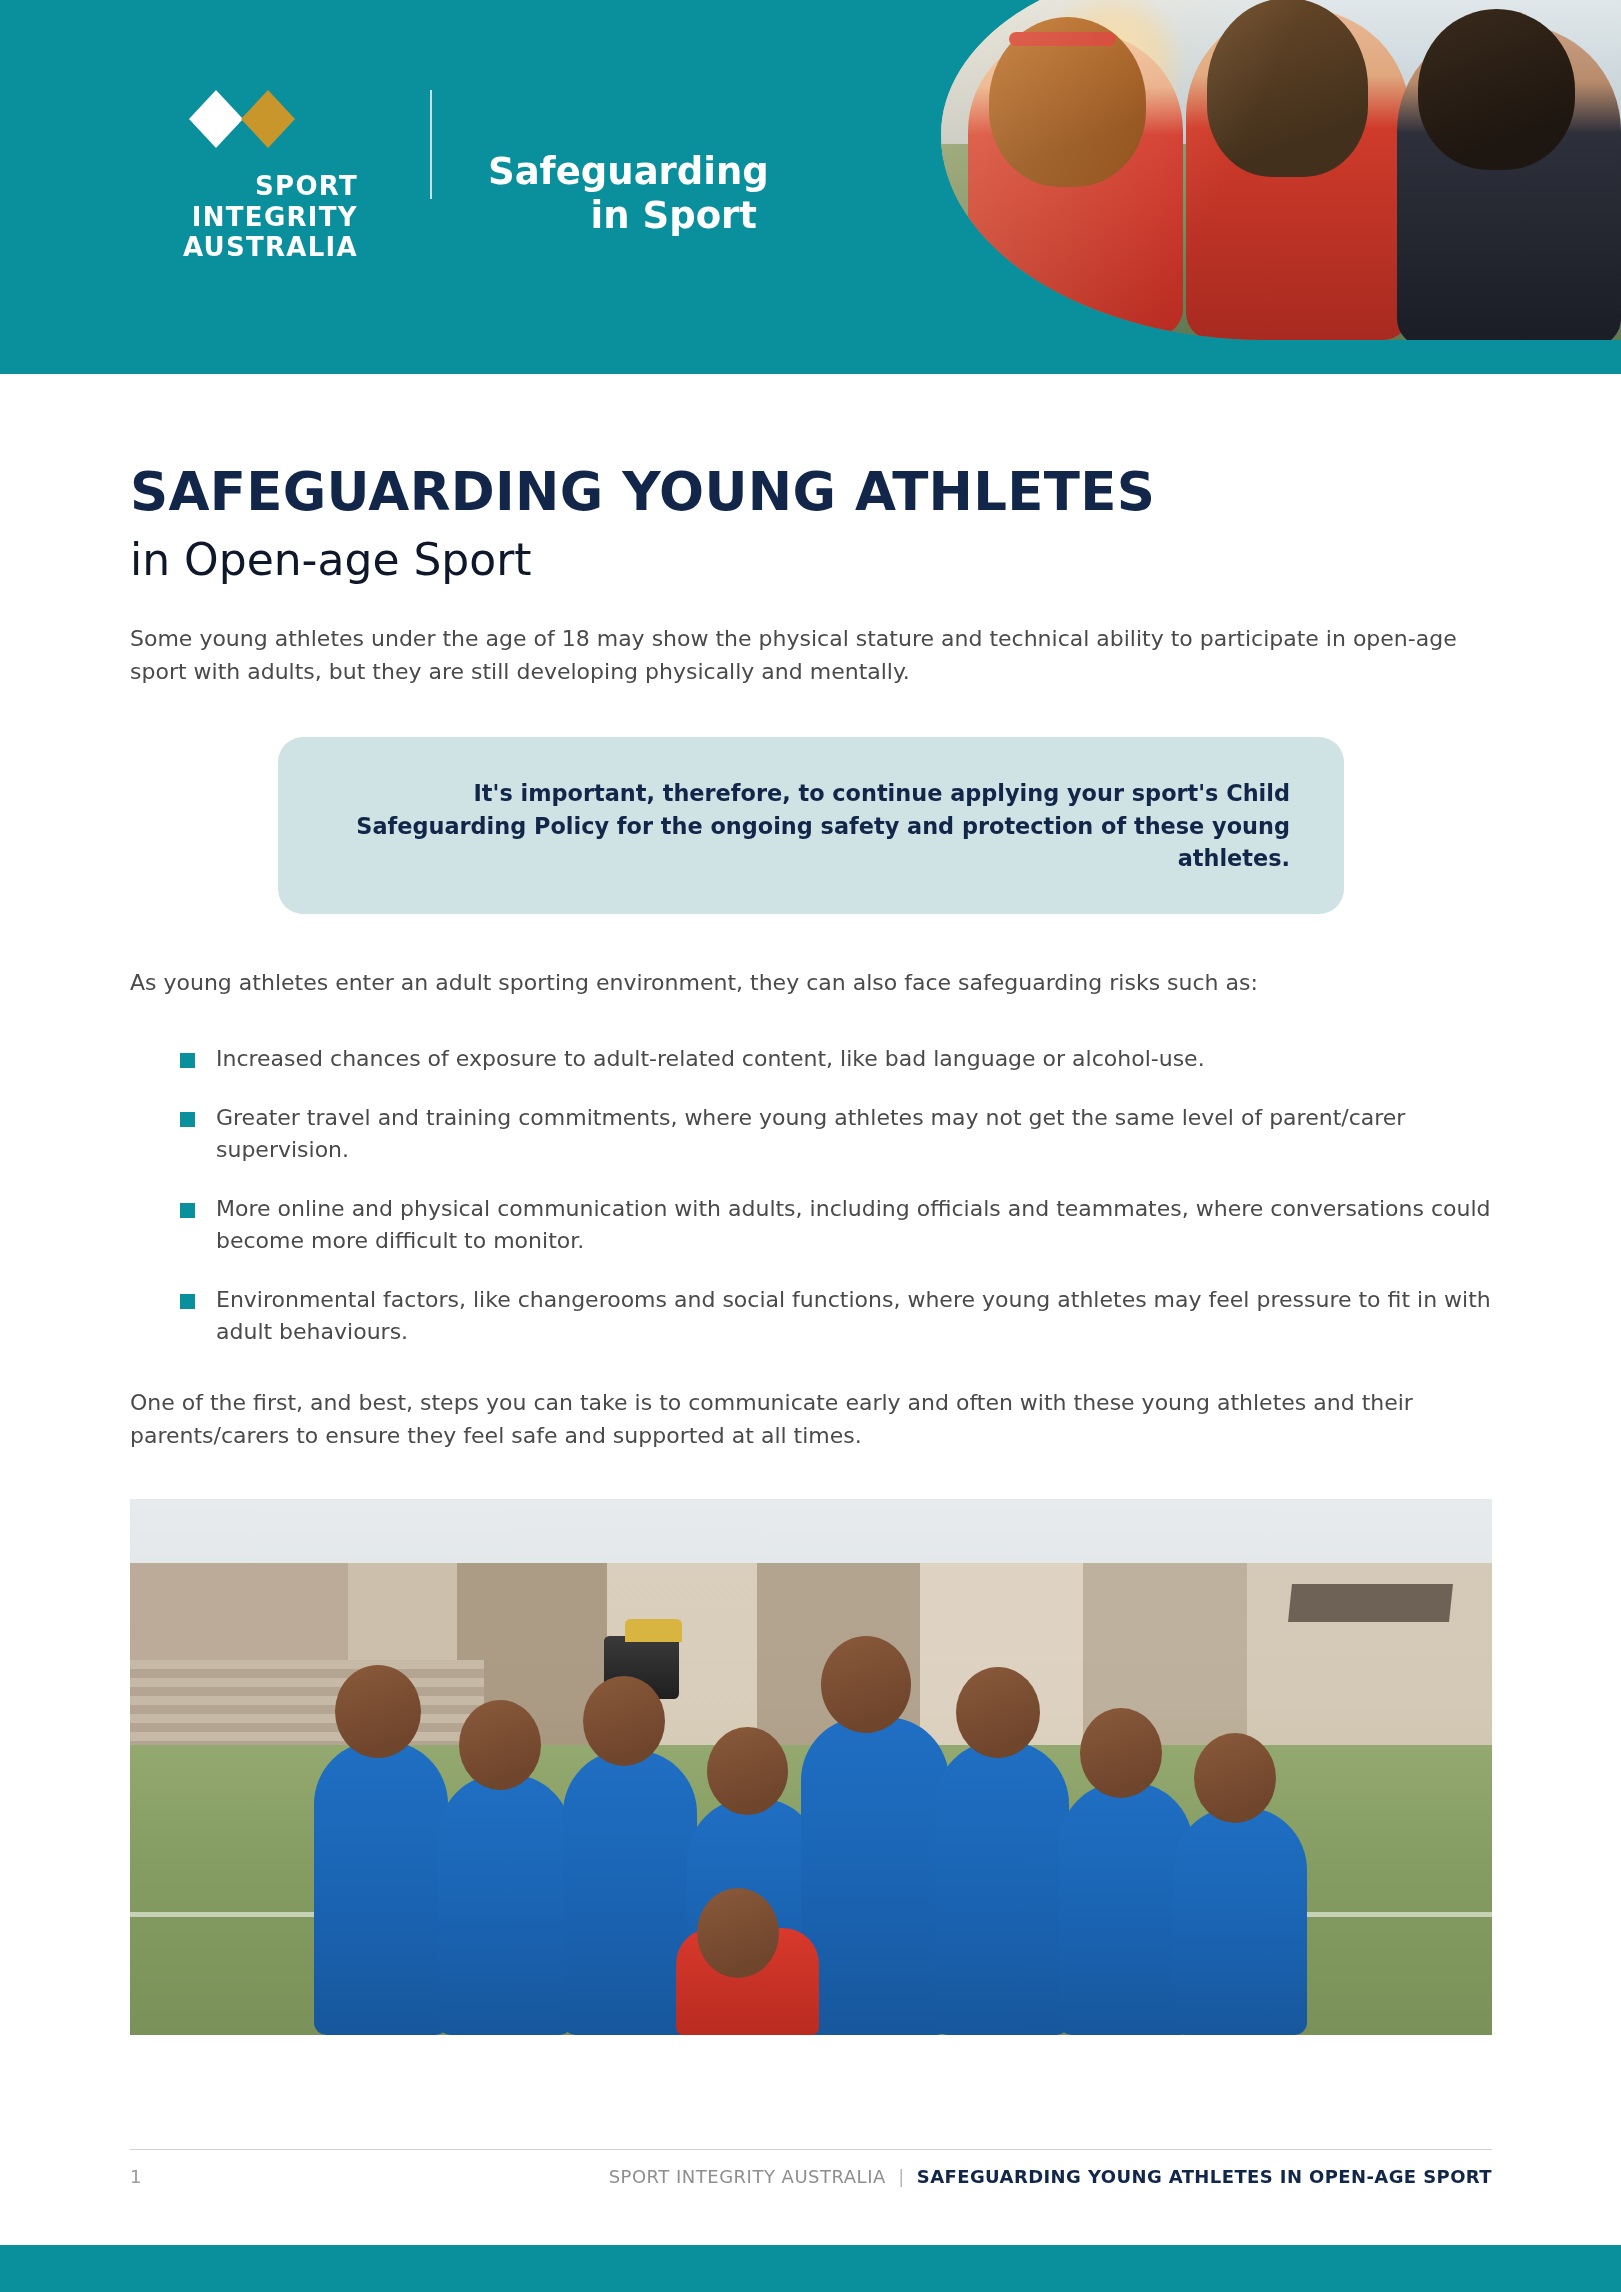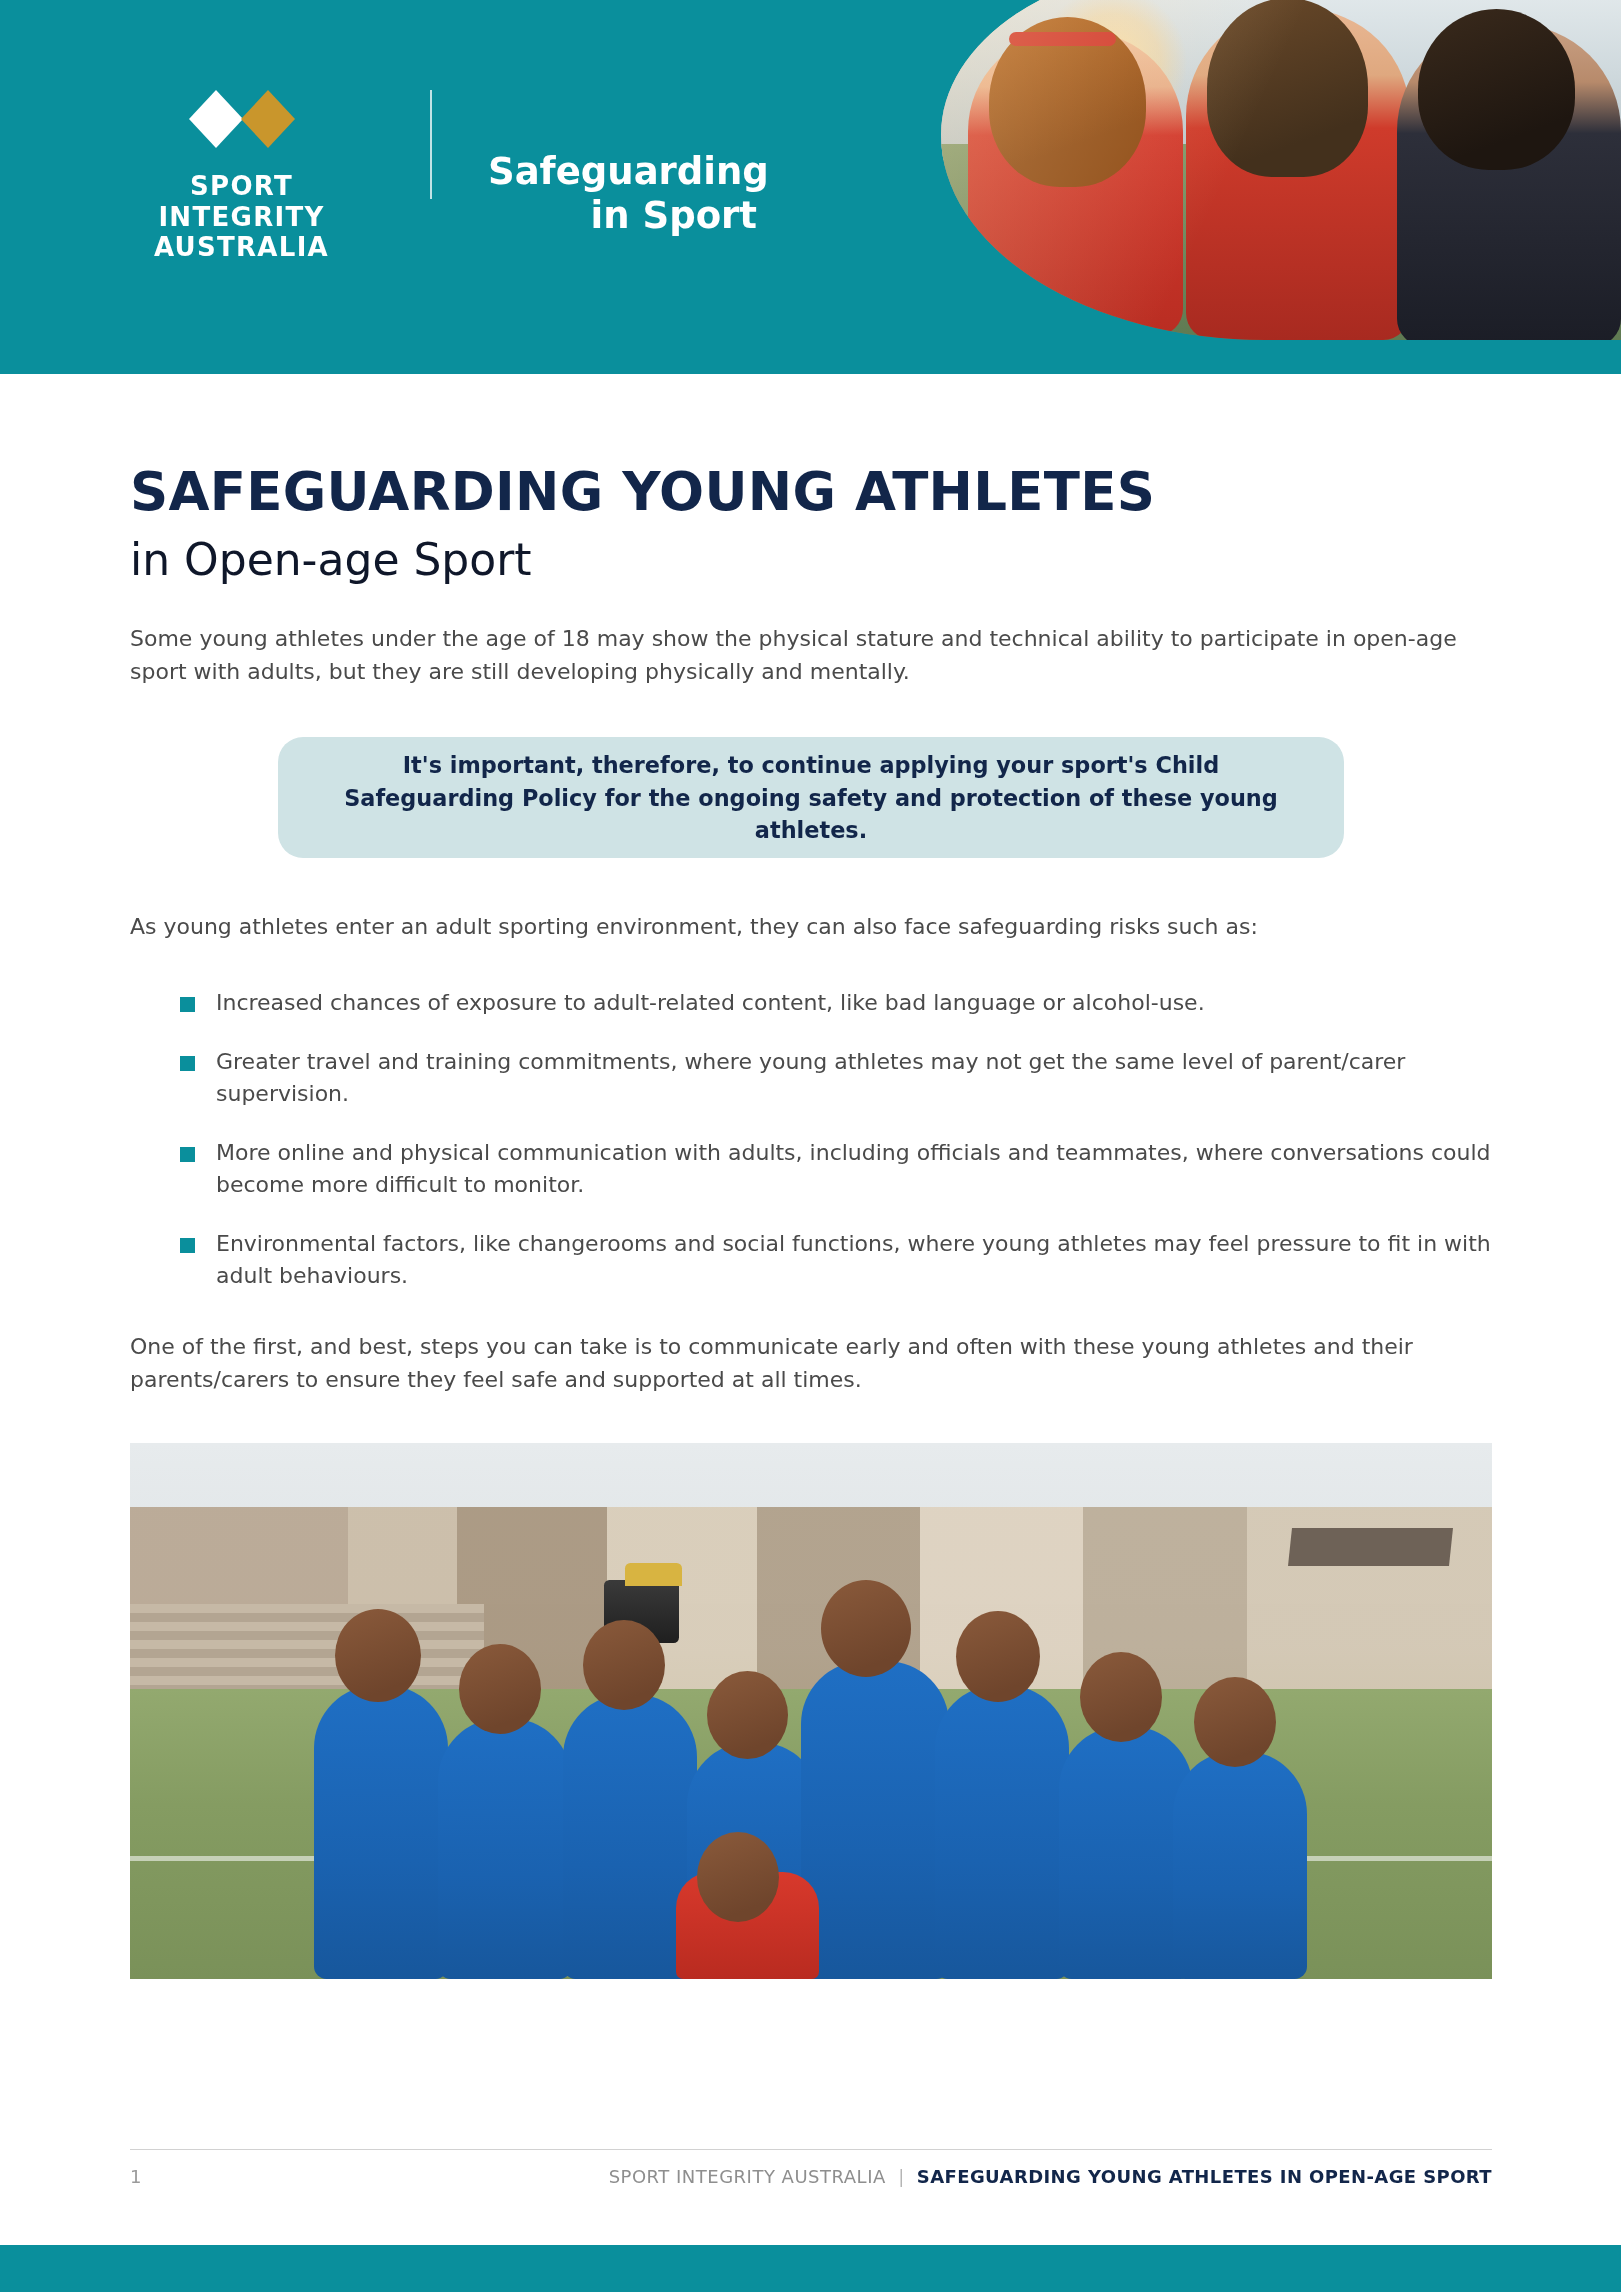--- a/index.html
+++ b/index.html
@@ -126,20 +126,21 @@
     border-right: 27px solid transparent;
     border-top: 29.6px solid #c9962c;
   }
   .logo-text {
     color: #ffffff;
     font-family: "DejaVu Sans", sans-serif;
     font-weight: bold;
     font-size: 26px;
     letter-spacing: 1.3px;
     line-height: 1.18;
+    text-align: right;
   }
   .logo-divider {
     position: absolute;
     left: 430px;
     top: 90px;
     width: 1.8px;
     height: 109px;
     background: rgba(255,255,255,0.75);
   }
   .program-title {
@@ -186,23 +187,23 @@
     font-size: 22px;
     line-height: 1.5;
     color: #4a4a4a;
     max-width: 1343px;
   }
   .callout {
     margin: 49px auto 0 auto;
     width: 1066px;
     background: #cfe3e5;
     border-radius: 25px;
-    padding: 12px 54px;
+    padding: 40px 54px;
     box-sizing: border-box;
-    text-align: center;
+    text-align: right;
     color: #12264a;
     font-size: 22.4px;
     font-weight: bold;
     line-height: 1.45;
   }
   p.lead-in {
     margin: 52px 0 0 0;
     font-size: 22px;
     line-height: 1.5;
     color: #4a4a4a;

